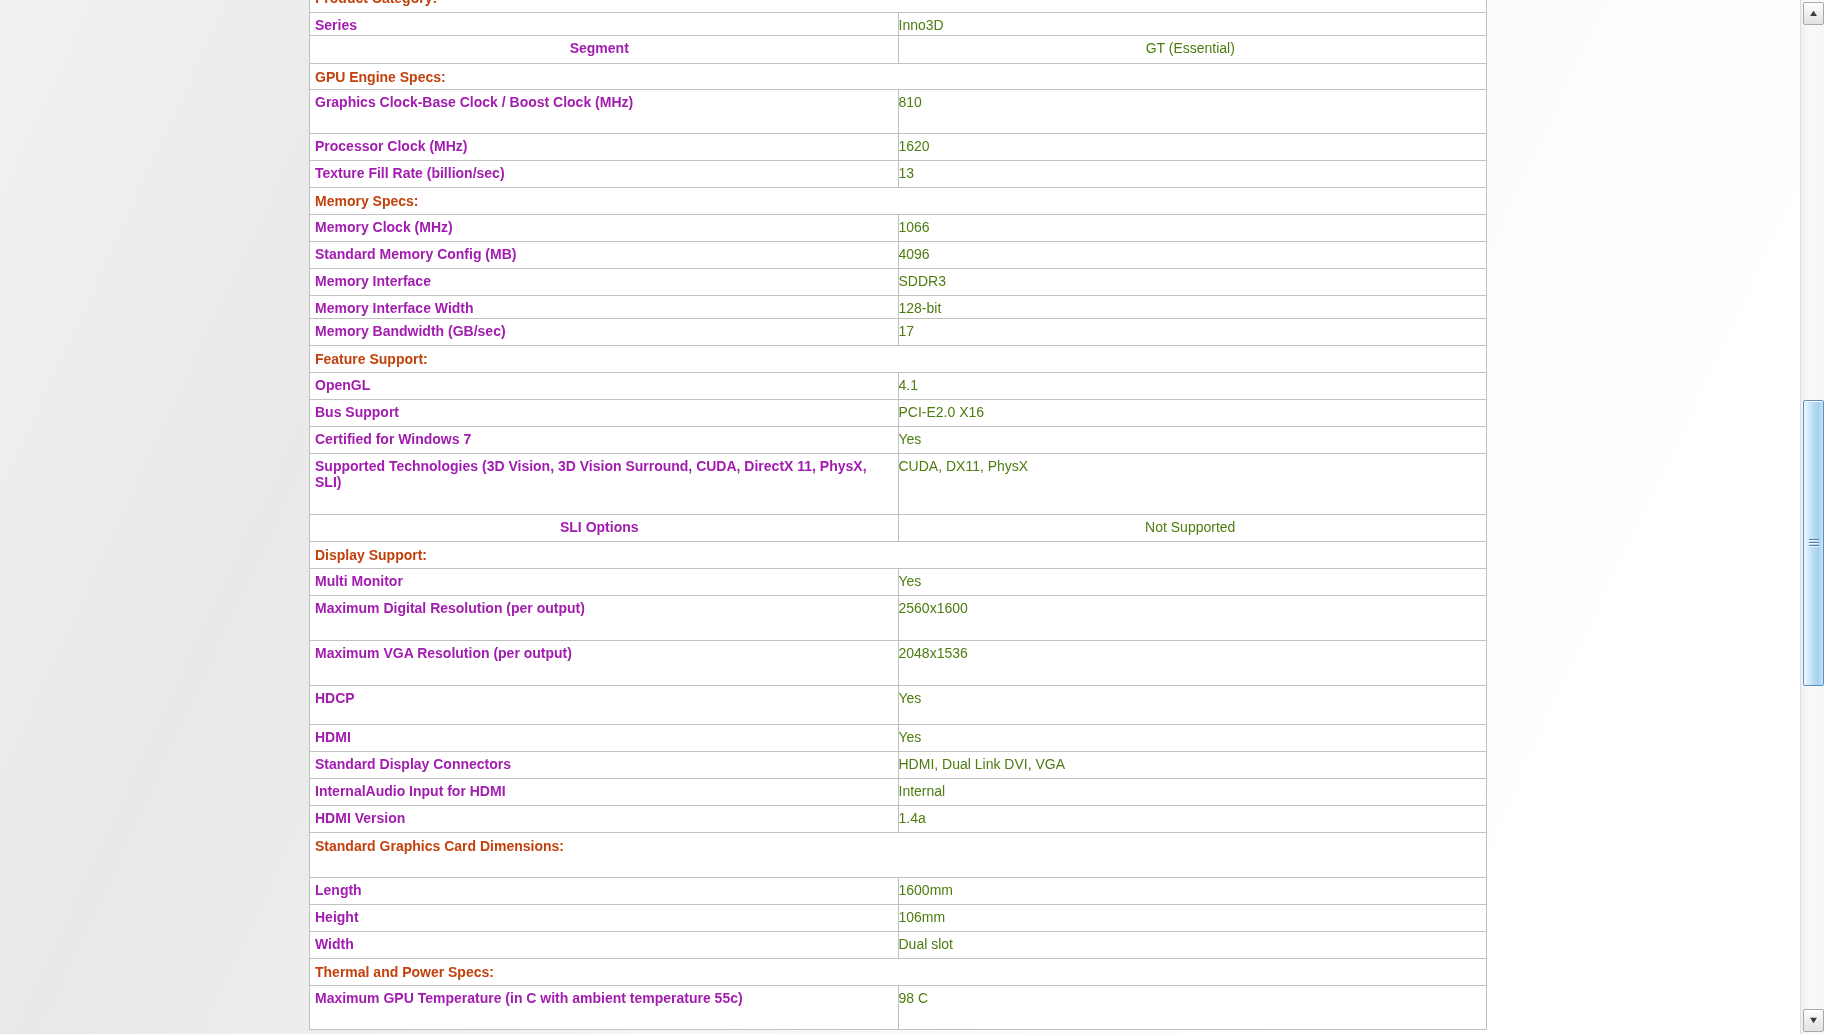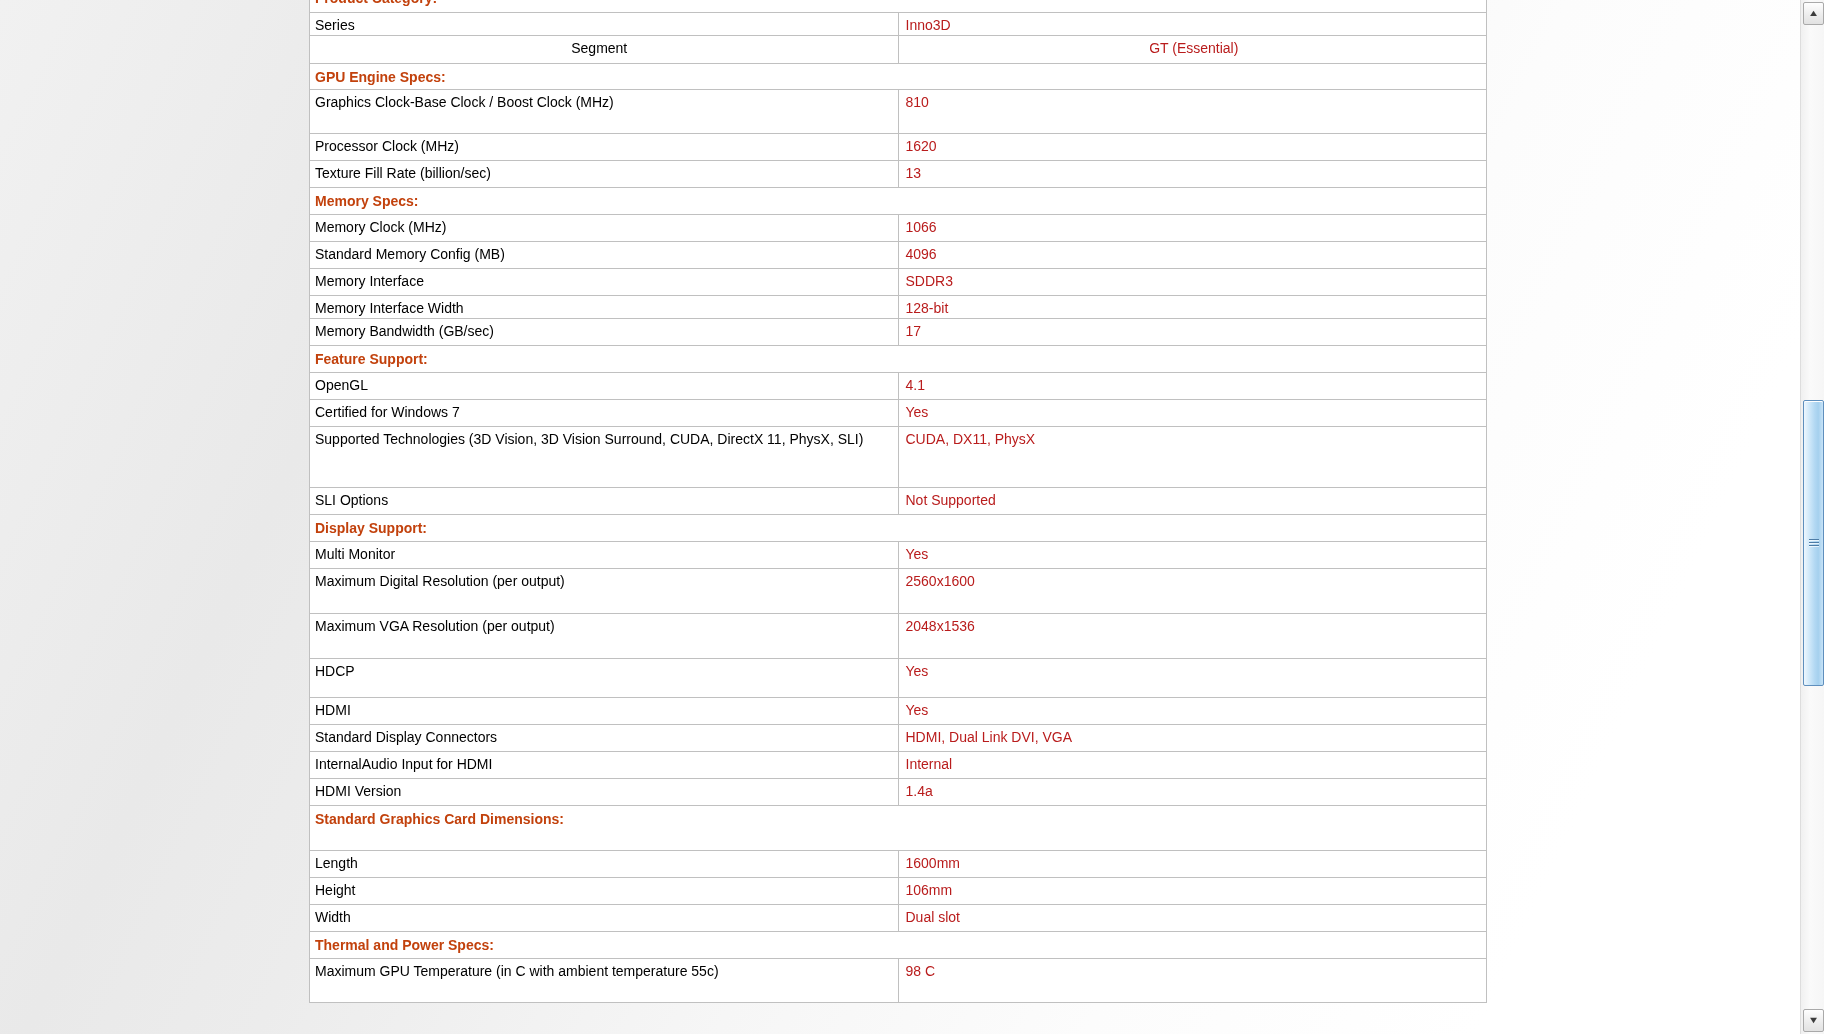--- a/index.html
+++ b/index.html
@@ -27,31 +27,31 @@
     border: 1px solid #9d9d9d;
   }
   table.spec-table td {
     border: 1px solid #c0c0c0;
     vertical-align: top;
     overflow: hidden;
   }
   td.label-cell {
     width: 356px;
     font-size: 14px;
-    font-weight: normal;
-    color: #000000;
+    font-weight: bold;
+    color: #a21caf;
     line-height: 16px;
     padding: 4px 14px 2px 5px;
     box-sizing: border-box;
   }
   td.value-cell {
     font-size: 14px;
-    color: #b91c1c;
+    color: #4d7c0f;
     line-height: 16px;
-    padding: 4px 4px 2px 7px;
+    padding: 4px 4px 2px 0;
   }
   td.section-cell {
     font-size: 14px;
     font-weight: bold;
     color: #c2410c;
     line-height: 16px;
     padding: 5px 4px 2px 5px;
   }
 
   
@@ -167,28 +167,32 @@
         <td class="value-cell">17</td>
       </tr>
       <tr style="height: 27px;">
         <td colspan="2" class="section-cell">Feature Support:</td>
       </tr>
       <tr style="height: 27px;">
         <td class="label-cell">OpenGL</td>
         <td class="value-cell">4.1</td>
       </tr>
       <tr style="height: 27px;">
+        <td class="label-cell">Bus Support</td>
+        <td class="value-cell">PCI-E2.0 X16</td>
+      </tr>
+      <tr style="height: 27px;">
         <td class="label-cell">Certified for Windows 7</td>
         <td class="value-cell">Yes</td>
       </tr>
       <tr style="height: 61px;">
         <td class="label-cell">Supported Technologies (3D Vision, 3D Vision Surround, CUDA, DirectX 11, PhysX, SLI)</td>
         <td class="value-cell">CUDA, DX11, PhysX</td>
       </tr>
-      <tr style="height: 27px;">
+      <tr style="height: 27px; text-align: center;">
         <td class="label-cell">SLI Options</td>
         <td class="value-cell">Not Supported</td>
       </tr>
       <tr style="height: 27px;">
         <td colspan="2" class="section-cell">Display Support:</td>
       </tr>
       <tr style="height: 27px;">
         <td class="label-cell">Multi Monitor</td>
         <td class="value-cell">Yes</td>
       </tr>

